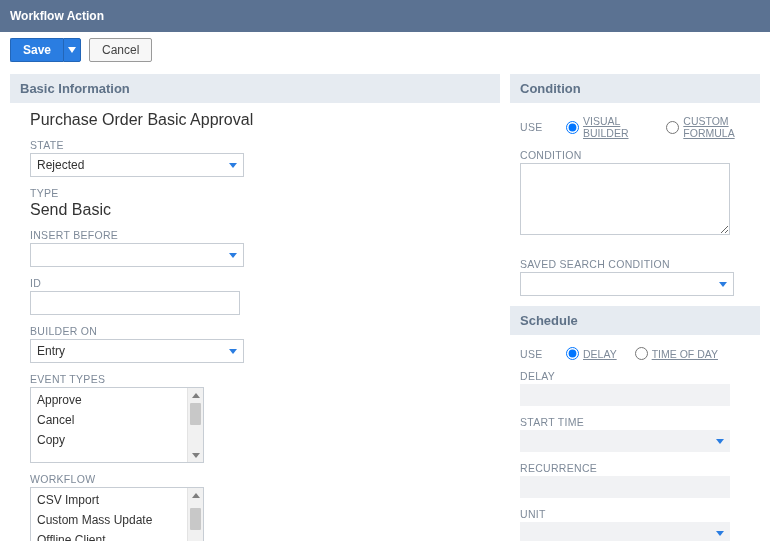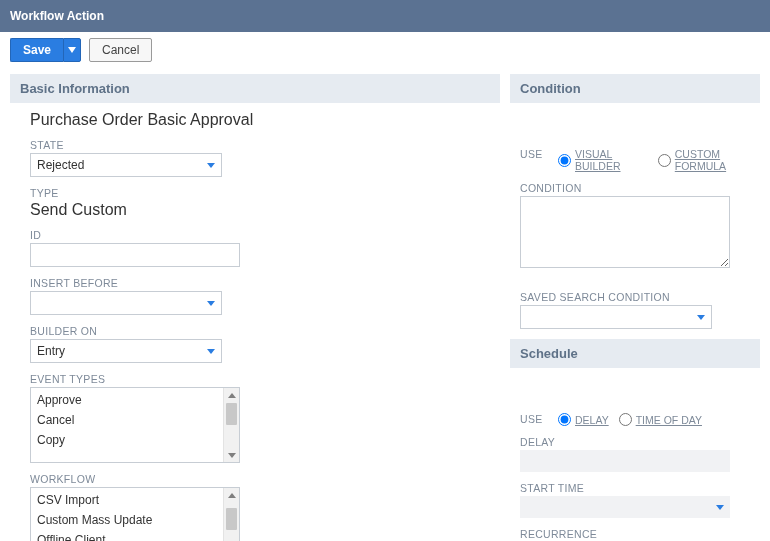--- a/index.html
+++ b/index.html
@@ -13,35 +13,35 @@
   .btn-cancel { background: #f7f7f7; color: #444; border: 1px solid #9a9a9a; padding: 4px 12px; font-size: 12px; cursor: pointer; border-radius: 2px; }
   .columns { display: flex; width: 100%; padding: 0 10px 10px 10px; gap: 10px; }
   .col-left { flex: 0 0 490px; }
   .col-right { flex: 1; }
   .section-head { background: #e6ebf1; color: #5f7288; font-weight: bold; padding: 7px 10px; font-size: 13px; margin-top: 6px; }
   .section-body { padding: 8px 0 0 20px; }
   .section-body-r { padding: 8px 0 0 10px; }
   .field { margin-bottom: 10px; }
   .flabel { color: #7e8a99; font-size: 10.5px; letter-spacing: 0.3px; display: block; margin-bottom: 2px; }
   .fvalue { color: #333; font-size: 16px; }
-  .select-like { position: relative; width: 192px; border: 1px solid #c7cdd4; background: #fff; height: 24px; line-height: 22px; padding: 0 22px 0 6px; font-size: 12px; color: #333; cursor: pointer; }
+  .select-like { position: relative; width: 214px; border: 1px solid #c7cdd4; background: #fff; height: 24px; line-height: 22px; padding: 0 22px 0 6px; font-size: 12px; color: #333; cursor: pointer; }
   .select-like.empty { color: #888; }
   .select-caret { position: absolute; right: 6px; top: 50%; margin-top: -2px; width: 0; height: 0; border-left: 4px solid transparent; border-right: 4px solid transparent; border-top: 5px solid #2a7de1; }
   .text-input { width: 210px; border: 1px solid #c7cdd4; background: #fff; height: 24px; padding: 0 6px; font-size: 12px; }
-  .listbox-wrap { position: relative; width: 210px; border: 1px solid #c7cdd4; background: #fff; font-size: 12px; overflow: hidden; }
+  .listbox-wrap { position: relative; width: 174px; border: 1px solid #c7cdd4; background: #fff; font-size: 12px; overflow: hidden; }
   .listbox-items { padding: 2px 0; }
   .listbox-items div { padding: 3px 6px; cursor: pointer; }
   .list-scrollbar { position: absolute; right: 0; top: 0; bottom: 0; width: 16px; background: #f1f1f1; border-left: 1px solid #e3e3e3; }
   .scroll-up, .scroll-down { position: absolute; left: 0; right: 0; height: 14px; display: flex; align-items: center; justify-content: center; cursor: pointer; }
   .scroll-up { top: 0; }
   .scroll-down { bottom: 0; }
   .scroll-arrow-up { width: 0; height: 0; border-left: 4px solid transparent; border-right: 4px solid transparent; border-bottom: 5px solid #7f7f7f; }
   .scroll-arrow-down { width: 0; height: 0; border-left: 4px solid transparent; border-right: 4px solid transparent; border-top: 5px solid #7f7f7f; }
   .scroll-thumb { position: absolute; left: 2px; right: 2px; background: #c8c8c8; border-radius: 1px; }
-  .radio-row { display: flex; align-items: flex-start; gap: 10px; padding: 4px 0 10px 0; margin-top: 33px; }
+  .radio-row { display: flex; align-items: center; gap: 18px; padding: 4px 0 10px 0; }
   .radio-row .flabel { margin-bottom: 0; min-width: 28px; }
   .radio-row label { display: flex; align-items: center; gap: 4px; font-size: 10.5px; color: #7e8a99; cursor: pointer; text-decoration: underline; }
   .radio-row input[type=radio] { margin: 0; cursor: pointer; }
   textarea.cond-ta { width: 210px; height: 72px; border: 1px solid #c7cdd4; resize: both; font-size: 12px; padding: 4px; }
   .disabled-field { width: 210px; height: 22px; background: #f1f2f4; }
   .disabled-select { position: relative; width: 210px; height: 22px; background: #f1f2f4; cursor: default; }
   .disabled-select .select-caret { right: 6px; }
 </style>
 </head>
 <body>
@@ -69,32 +69,32 @@
       </div>
       <div class="field">
         <span class="flabel">STATE</span>
         <div class="select-like">
           <span>Rejected</span>
           <span class="select-caret"></span>
         </div>
       </div>
       <div class="field">
         <span class="flabel">TYPE</span>
-        <span class="fvalue">Send Custom</span>
-      </div>
-      <div class="field">
-        <span class="flabel">ID</span>
-        <input type="text" class="text-input" value="" style="">
+        <span class="fvalue">Send Basic</span>
       </div>
       <div class="field">
         <span class="flabel">INSERT BEFORE</span>
         <div class="select-like empty">
           <span></span>
           <span class="select-caret"></span>
         </div>
+      </div>
+      <div class="field">
+        <span class="flabel">ID</span>
+        <input type="text" class="text-input" value="" style="">
       </div>
       <div class="field">
         <span class="flabel">BUILDER ON</span>
         <div class="select-like">
           <span>Entry</span>
           <span class="select-caret"></span>
         </div>
       </div>
       <div class="field">
         <span class="flabel">EVENT TYPES</span>

